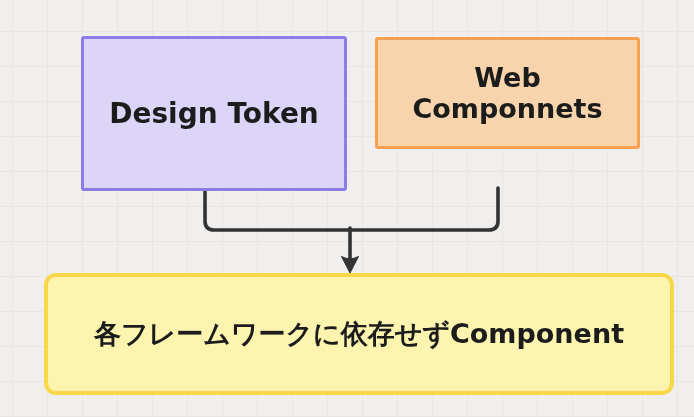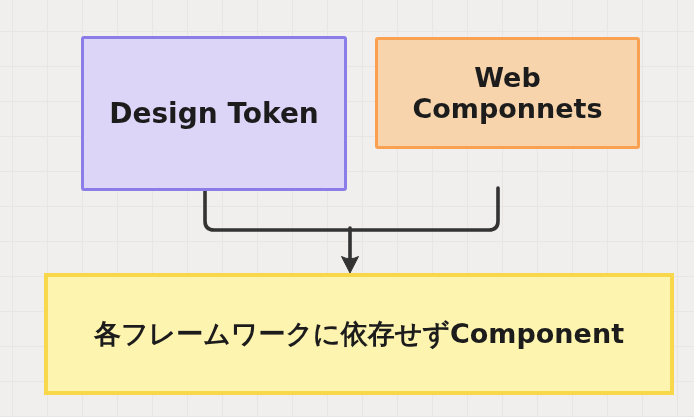--- a/index.html
+++ b/index.html
@@ -56,21 +56,21 @@
     border-radius: 3px;
     font-size: 27px;
   }
   .node-result {
     left: 36px;
     top: 273px;
     width: 630px;
     height: 122px;
     background: #fdf4af;
     border: 4px solid #f9d74b;
-    border-radius: 0;
+    border-radius: 12px;
     font-size: 27px;
     line-height: 38px;
   }
   .node-result .line {
     white-space: nowrap;
   }
   .connector-svg {
     position: absolute;
     left: 0;
     top: 0;

